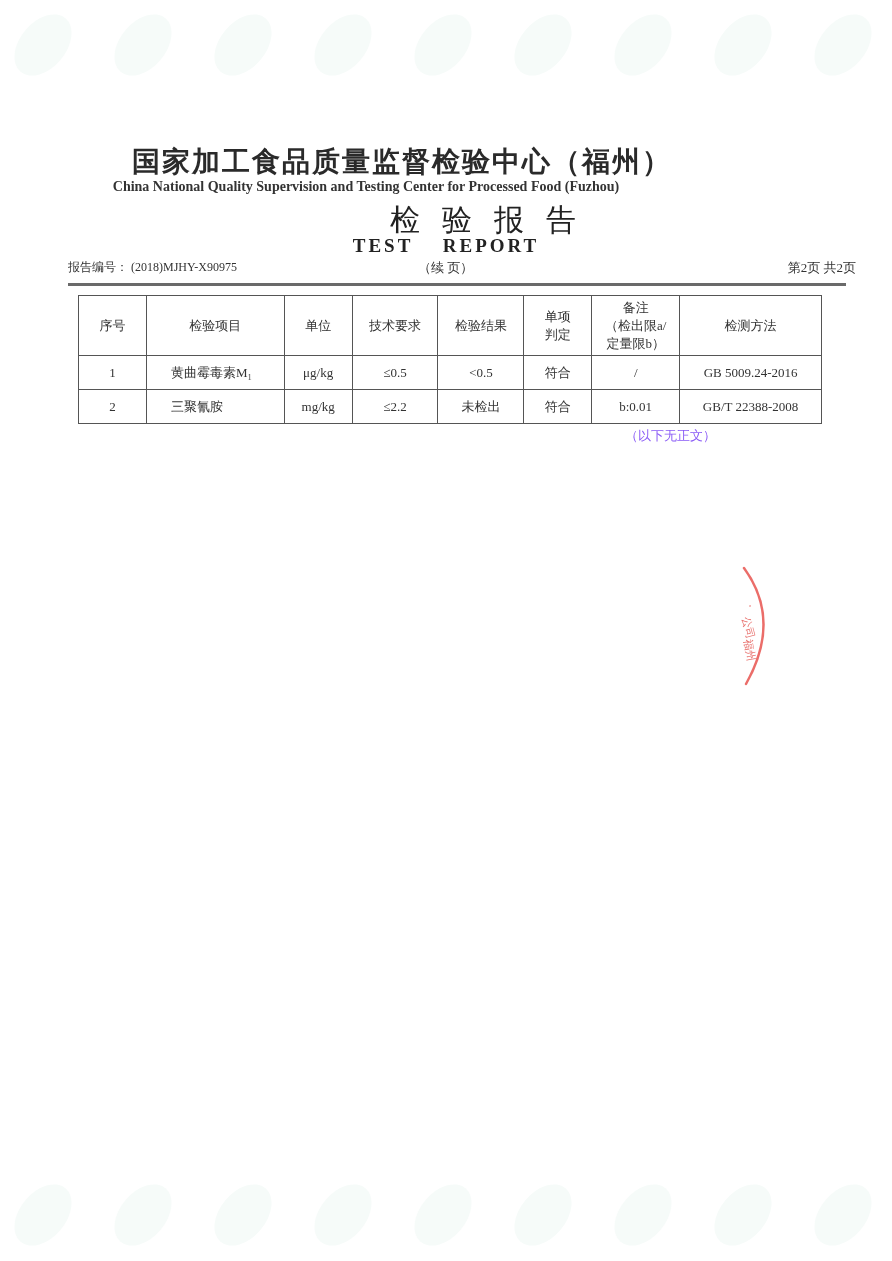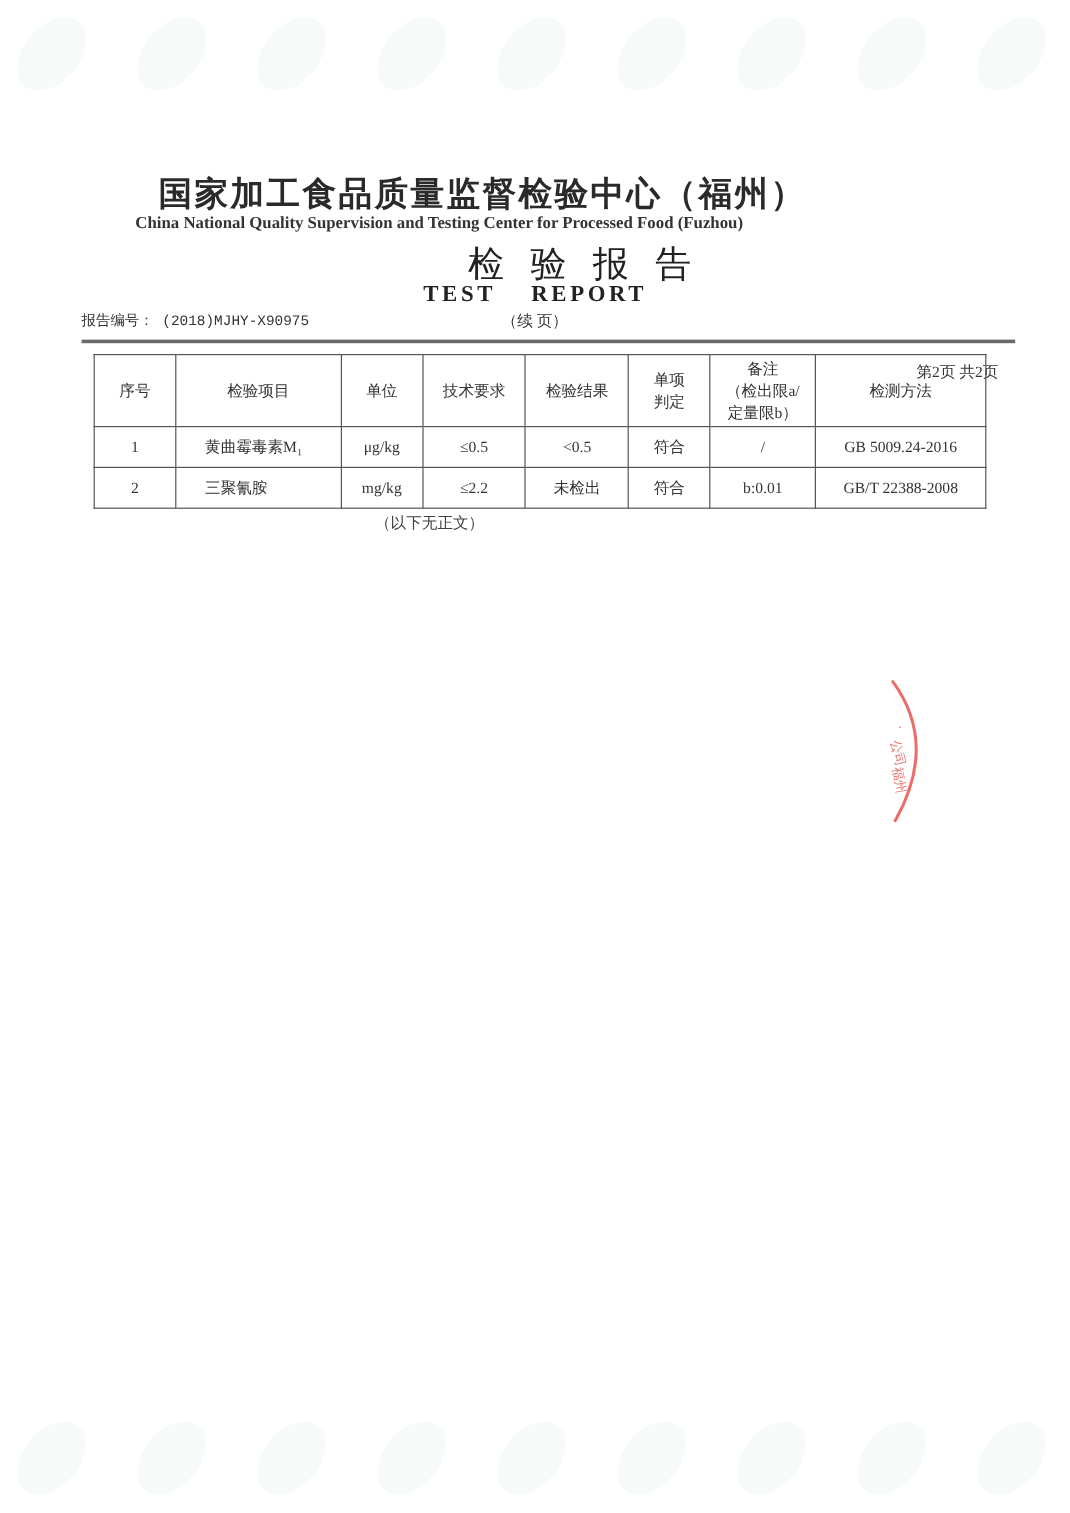--- a/index.html
+++ b/index.html
@@ -9,32 +9,32 @@
         background: #f6fbf9; transform: rotate(40deg); }
   .title-cn { position: absolute; left: 0; width: 804px; top: 143px; text-align: center;
               font-family: "DejaVu Serif", serif; font-size: 28px; letter-spacing: 2px; color: #2a2a2a; font-weight: bold; }
   .title-en { position: absolute; left: 0; width: 732px; top: 179px; text-align: center;
               font-size: 14px; font-weight: bold; color: #333; }
   .report-cn { position: absolute; left: 0; width: 892px; top: 200px; text-align: center;
                font-family: "DejaVu Serif", serif; font-size: 30px; font-weight: normal; letter-spacing: 22px; color: #222; padding-left: 22px; box-sizing: border-box; margin-left: 37px; }
   .report-en { position: absolute; left: 0; width: 892px; top: 235px; text-align: center;
                font-size: 19px; font-weight: bold; letter-spacing: 3px; color: #222; word-spacing: 22px; }
   .meta { position: absolute; top: 259px; font-size: 13px; color: #333; }
-  .meta-left { left: 68px; font-family: Liberation Mono, monospace; font-size: 12px; }
+  .meta-left { left: 68px; font-family: Liberation Serif, serif; font-size: 12px; }
   .meta-center { left: 418px; }
-  .meta-right { right: 60px; margin-top: 42px; }
+  .meta-right { right: 36px; }
   .rule { position: absolute; left: 68px; width: 778px; top: 283px; height: 3px; background: #6a6a6a; }
   table { position: absolute; left: 78px; top: 295px; width: 744px; border-collapse: collapse;
           font-size: 13px; color: #333; }
   th, td { border: 1px solid #555; text-align: center; padding: 0 4px; font-weight: normal; }
   thead tr { height: 60px; }
   tbody tr { height: 34px; }
   td.left { text-align: left; padding-left: 24px; }
-  .footer-note { position: absolute; left: 0; width: 716px; top: 427px; text-align: center;
-                 font-size: 13px; color: #404040; }
+  .footer-note { position: absolute; left: 0; width: 716px; top: 427px; text-align: right;
+                 font-size: 13px; color: #8b5cf6; }
   .stamp { position: absolute; left: 720px; top: 560px; width: 60px; height: 130px; }
 </style>
 </head>
 <body>
 
 <div>
   <div class="wm" style="left:20px;top:10px"></div>
     <div class="wm" style="left:120px;top:10px"></div>
     <div class="wm" style="left:220px;top:10px"></div>
     <div class="wm" style="left:320px;top:10px"></div>

